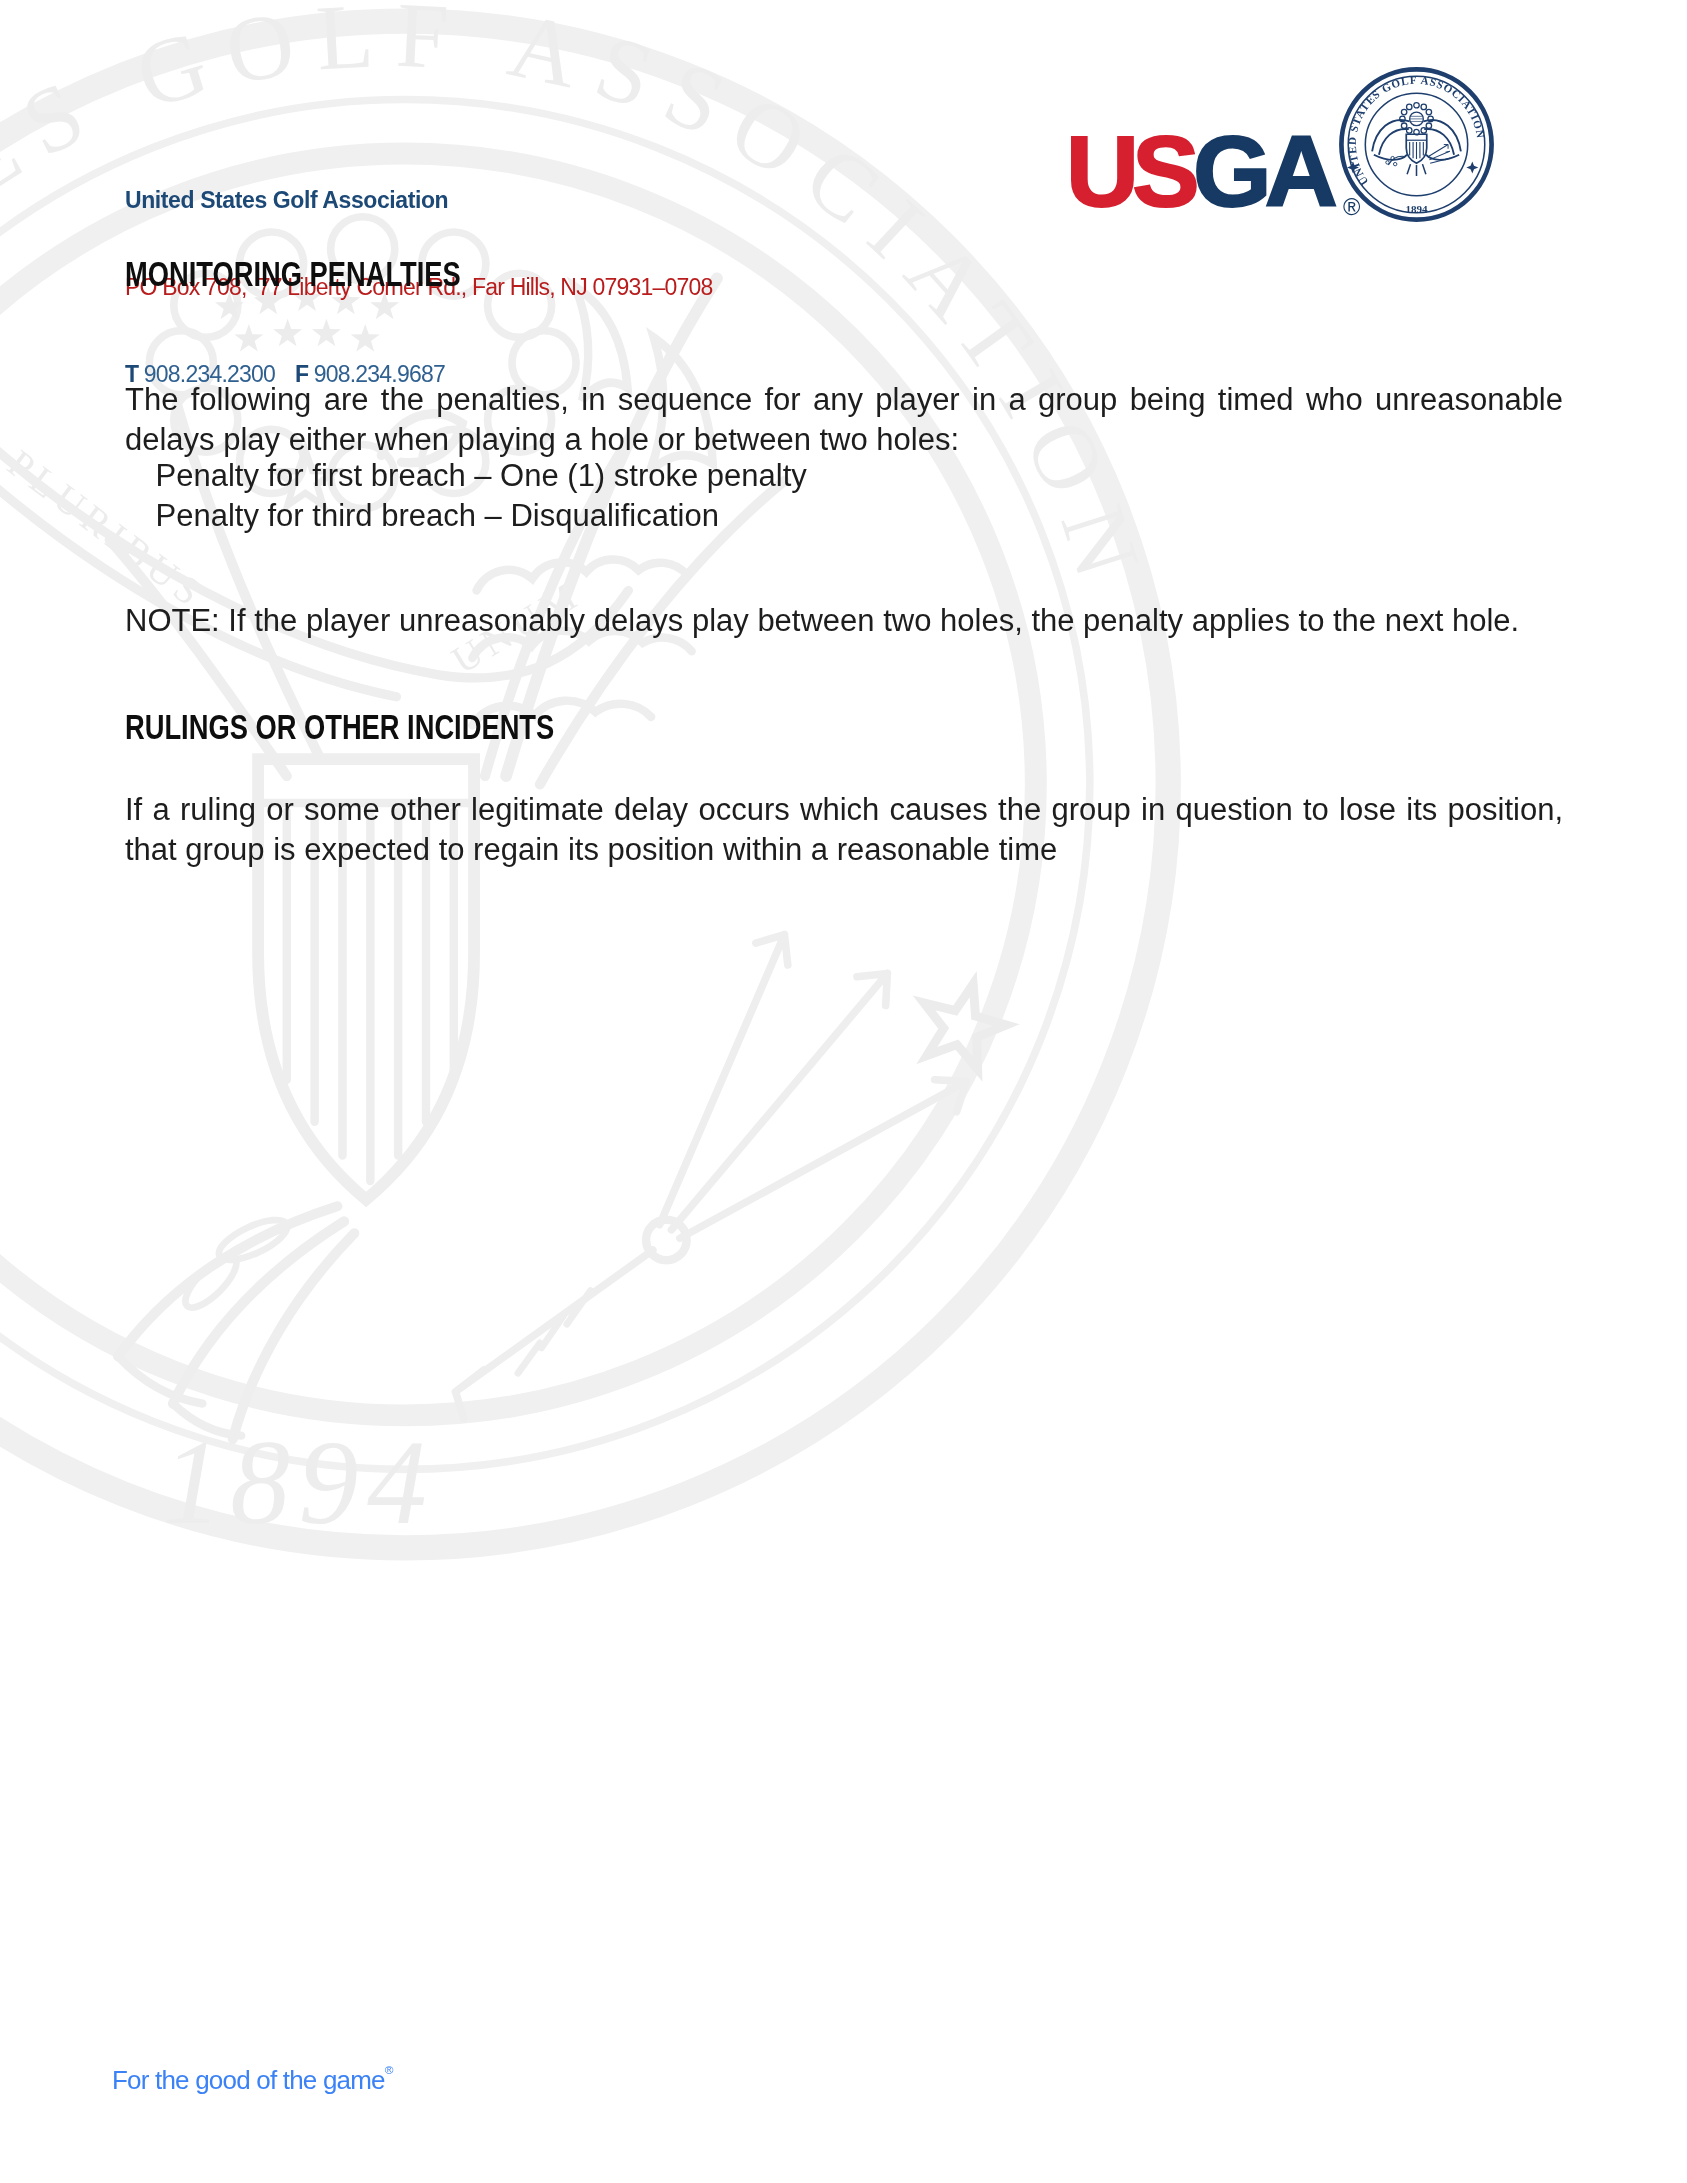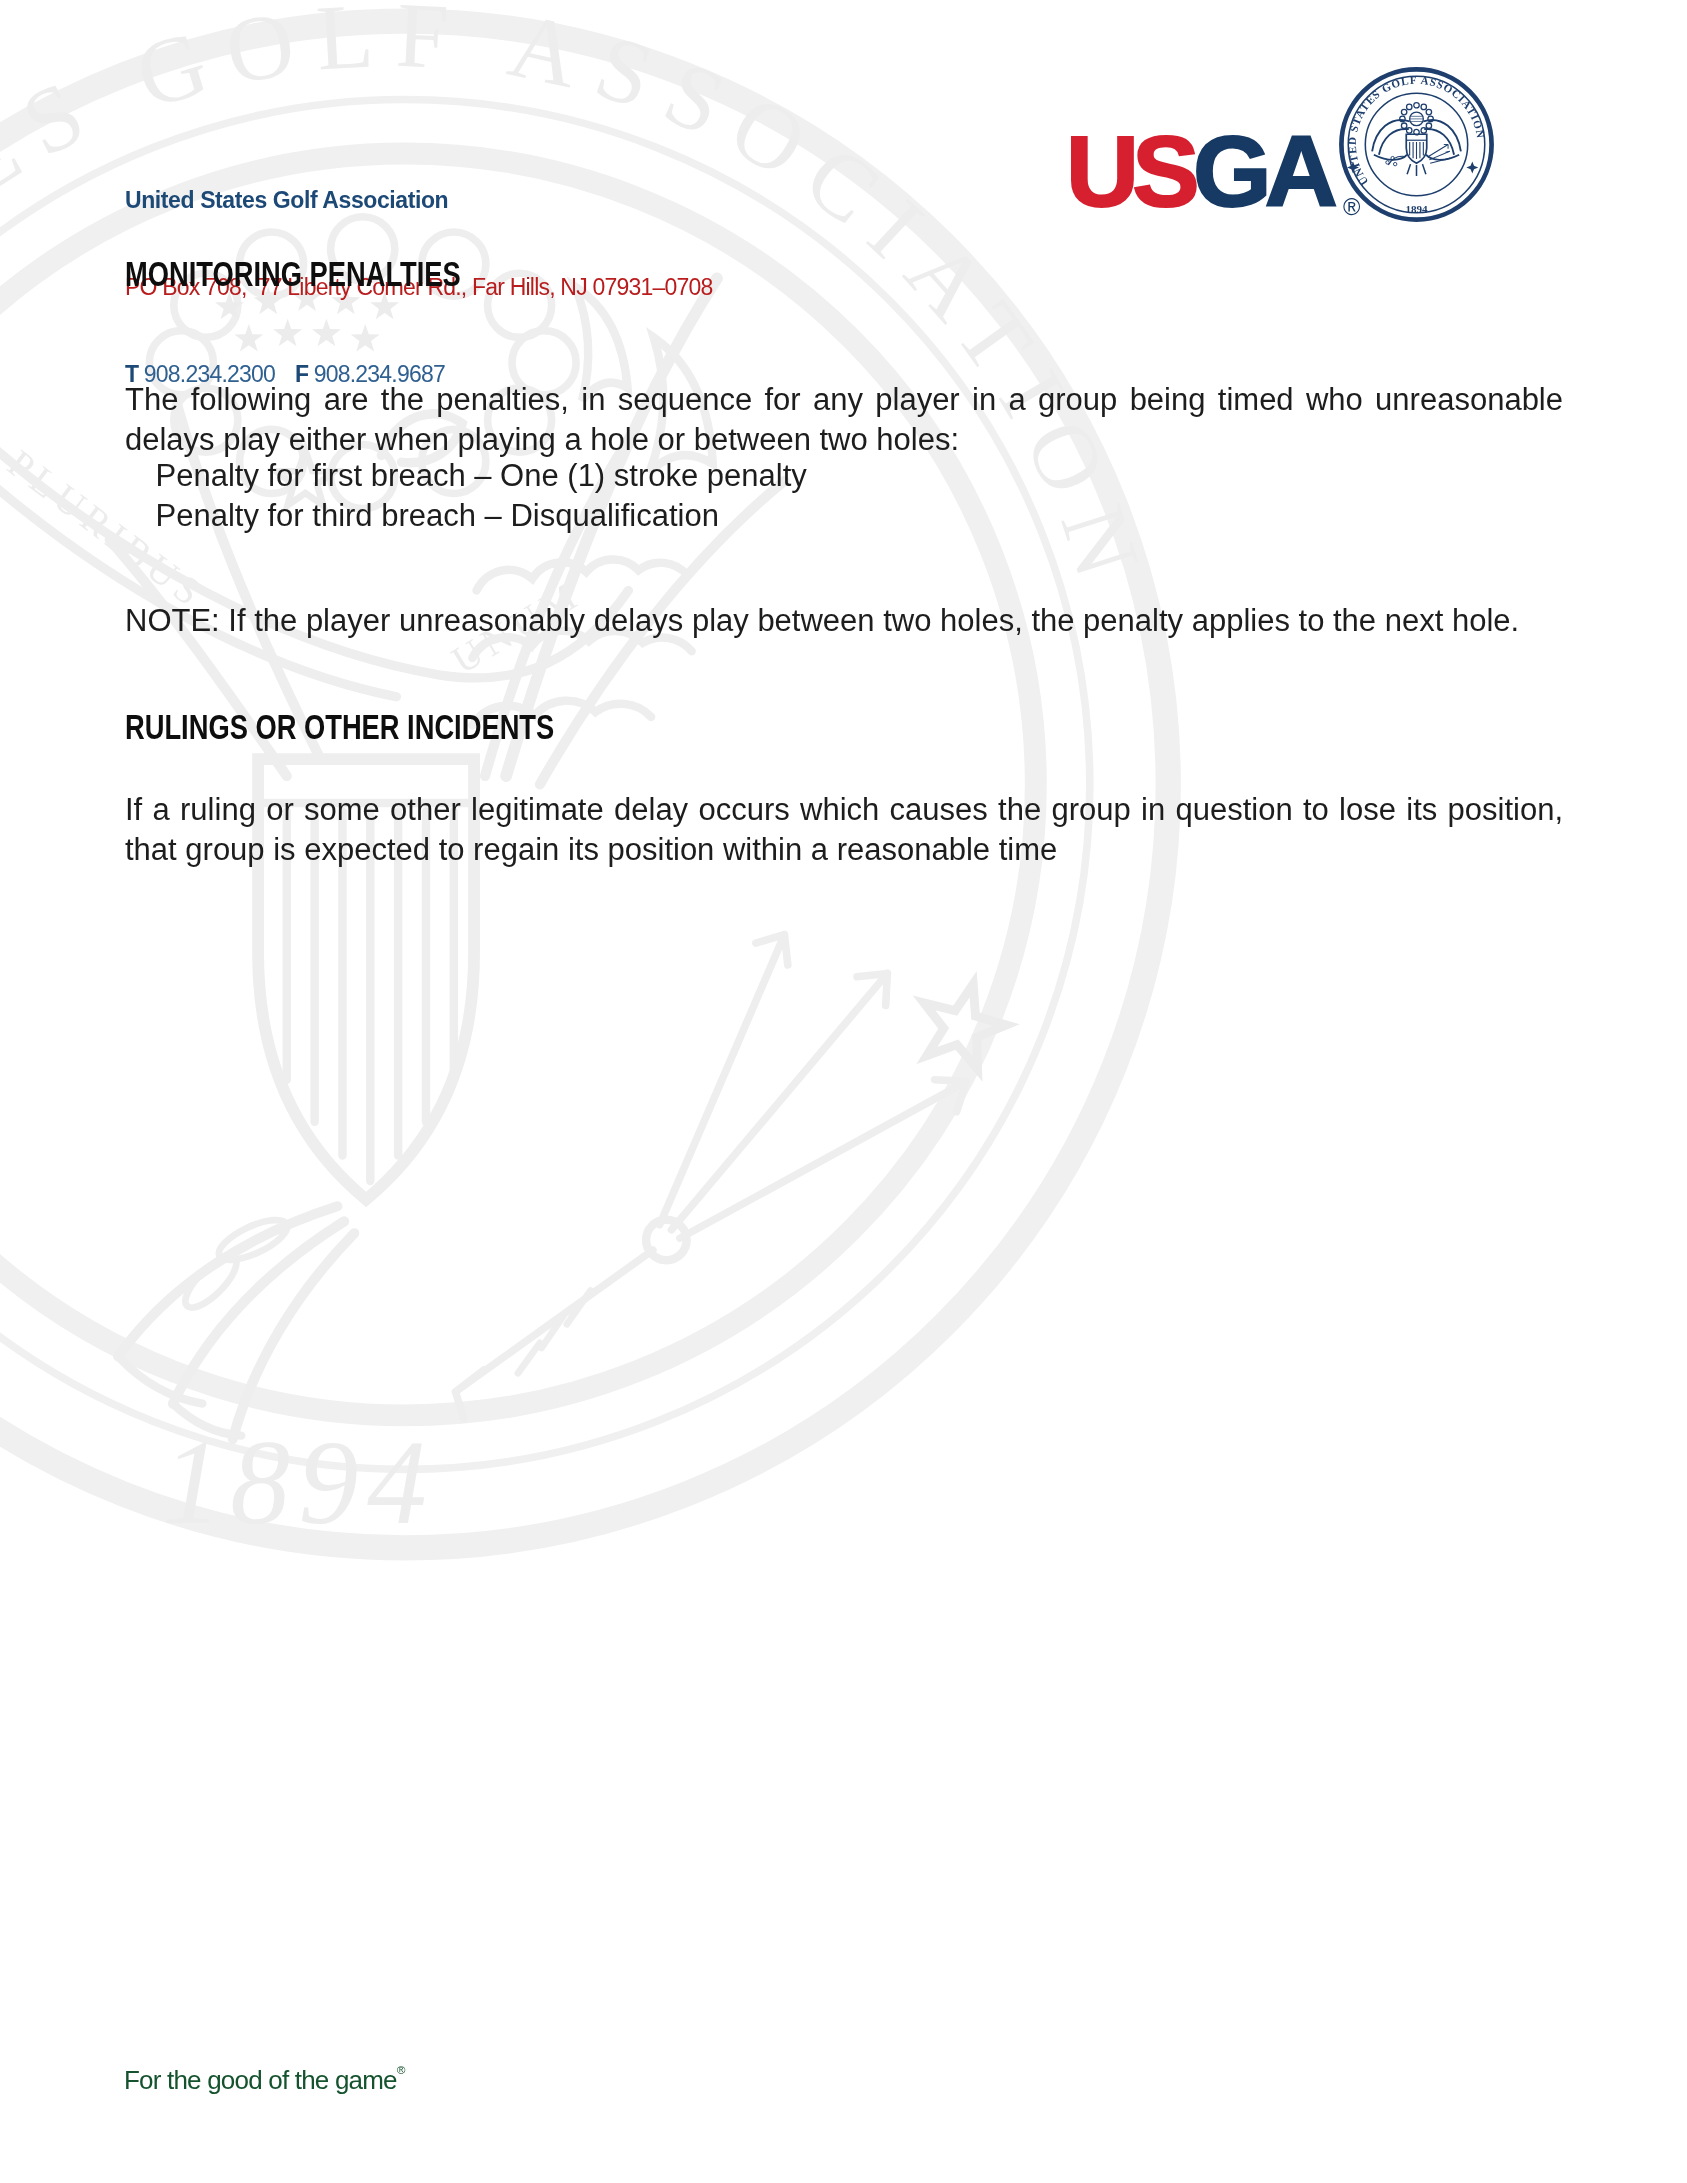--- a/index.html
+++ b/index.html
@@ -29,21 +29,21 @@
     letter-spacing:0;transform:scaleX(.78);transform-origin:0 0;white-space:nowrap;}
   #h1{top:256px;}
   #h2{top:709px;}
   .para{position:absolute;margin:0;width:1438px;font-size:31px;line-height:40px;text-align:justify;}
   #para1{top:336px;margin-top:44px;}
   #note{top:601px;}
   #para2{top:790px;}
   .plist{position:absolute;top:450px;left:24.5px;margin:6px;padding:0;list-style:none;
     font-size:31px;line-height:40px;}
   
-  .footer{position:absolute;left:124px;top:2063px;font-size:26px;color:#14532d;
+  .footer{position:absolute;left:112px;top:2063px;font-size:26px;color:#3b82f6;
     letter-spacing:-0.8px;white-space:nowrap;}
   .footer sup{font-size:11.8px;vertical-align:15px;letter-spacing:0;}
 </style>
 </head>
 <body>
 
 <svg id="watermark" width="1687" height="2183" viewBox="0 0 2000 2588" aria-hidden="true">
   <defs>
     <path id="wm-arc" d="M -362,1077 A 845 845 0 1 1 58,1662" fill="none"></path>
     <path id="wm-star" d="M0,-50 L11.8,-16.2 L47.6,-15.5 L19.1,6.2 L29.4,40.5 L0,20 L-29.4,40.5 L-19.1,6.2 L-47.6,-15.5 L-11.8,-16.2 Z"></path>

